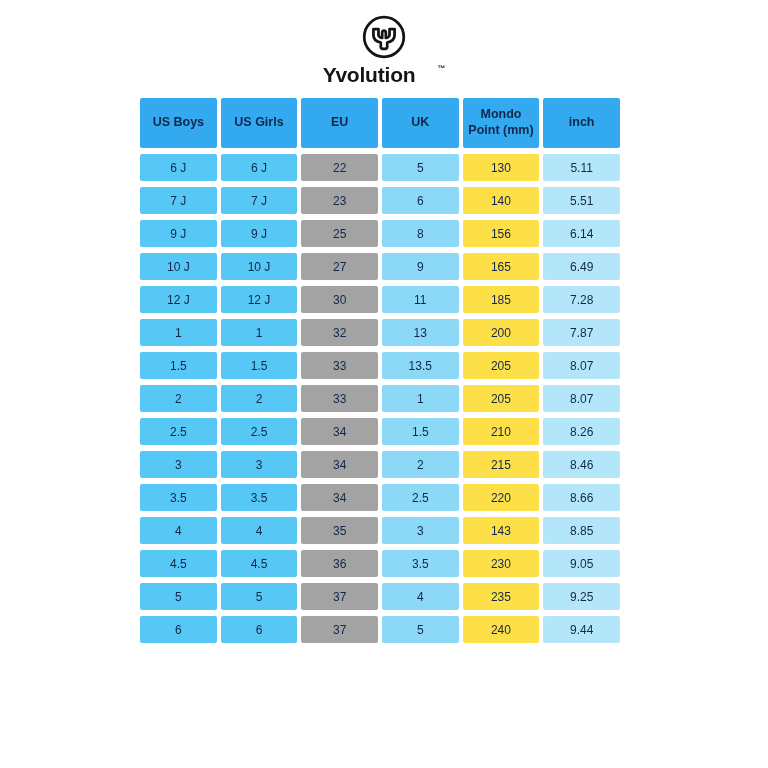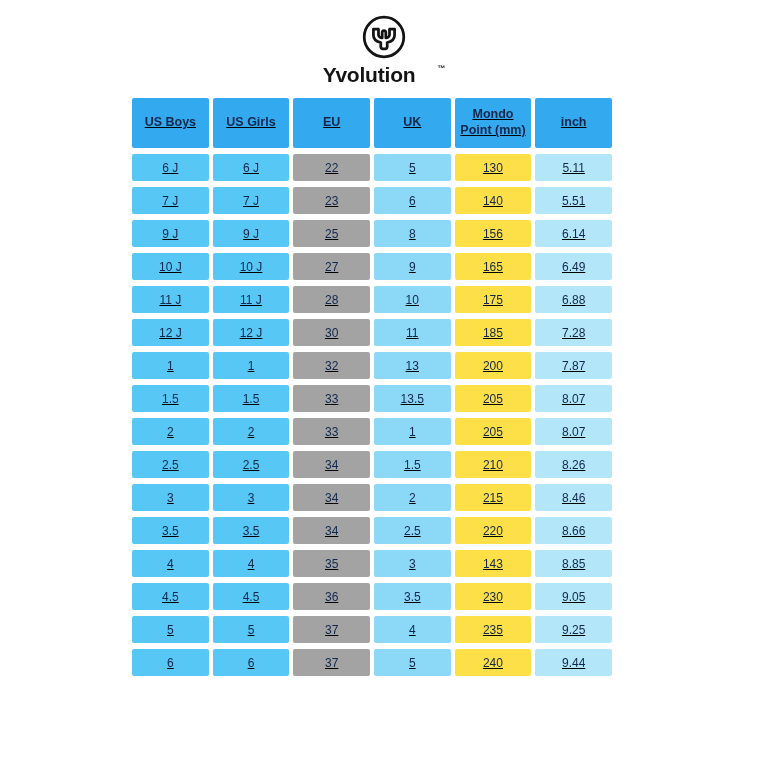--- a/index.html
+++ b/index.html
@@ -49,24 +49,23 @@
     font-size: 8px;
     font-weight: 700;
     line-height: 1;
     margin-left: 1px;
     margin-top: 1px;
   }
 
   
   .table-wrap {
     position: absolute;
-    left: 132px;
+    left: 140px;
     top: 98px;
     width: 488px;
-    text-decoration: underline;
   }
   table.size-table {
     border-collapse: separate;
     border-spacing: 4px 6px;
     width: 488px;
     table-layout: fixed;
     margin: -6px -4px;
   }
   table.size-table th,
   table.size-table td {
@@ -167,28 +166,20 @@
           </tr>
           <tr>
             <td class="c0">10 J</td>
             <td class="c1">10 J</td>
             <td class="c2">27</td>
             <td class="c3">9</td>
             <td class="c4">165</td>
             <td class="c5">6.49</td>
           </tr>
           <tr>
-            <td class="c0">11 J</td>
-            <td class="c1">11 J</td>
-            <td class="c2">28</td>
-            <td class="c3">10</td>
-            <td class="c4">175</td>
-            <td class="c5">6.88</td>
-          </tr>
-          <tr>
             <td class="c0">12 J</td>
             <td class="c1">12 J</td>
             <td class="c2">30</td>
             <td class="c3">11</td>
             <td class="c4">185</td>
             <td class="c5">7.28</td>
           </tr>
           <tr>
             <td class="c0">1</td>
             <td class="c1">1</td>

